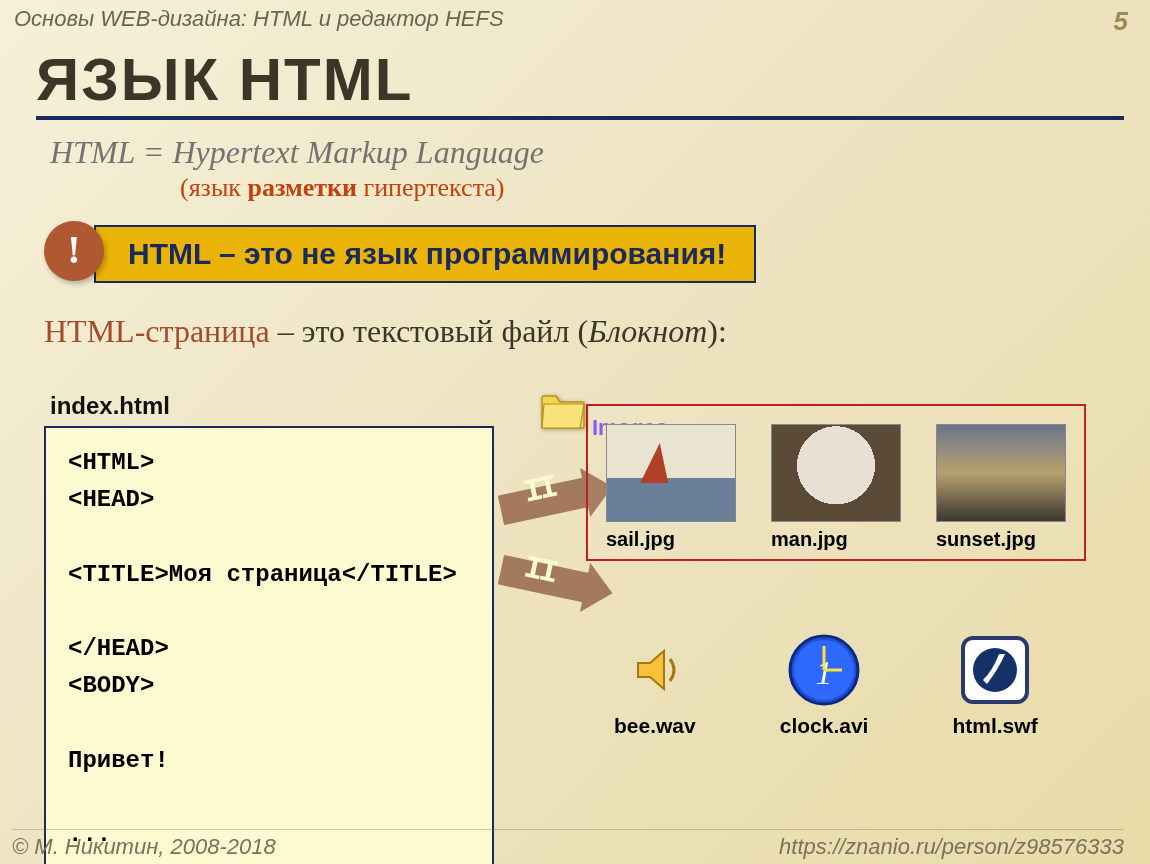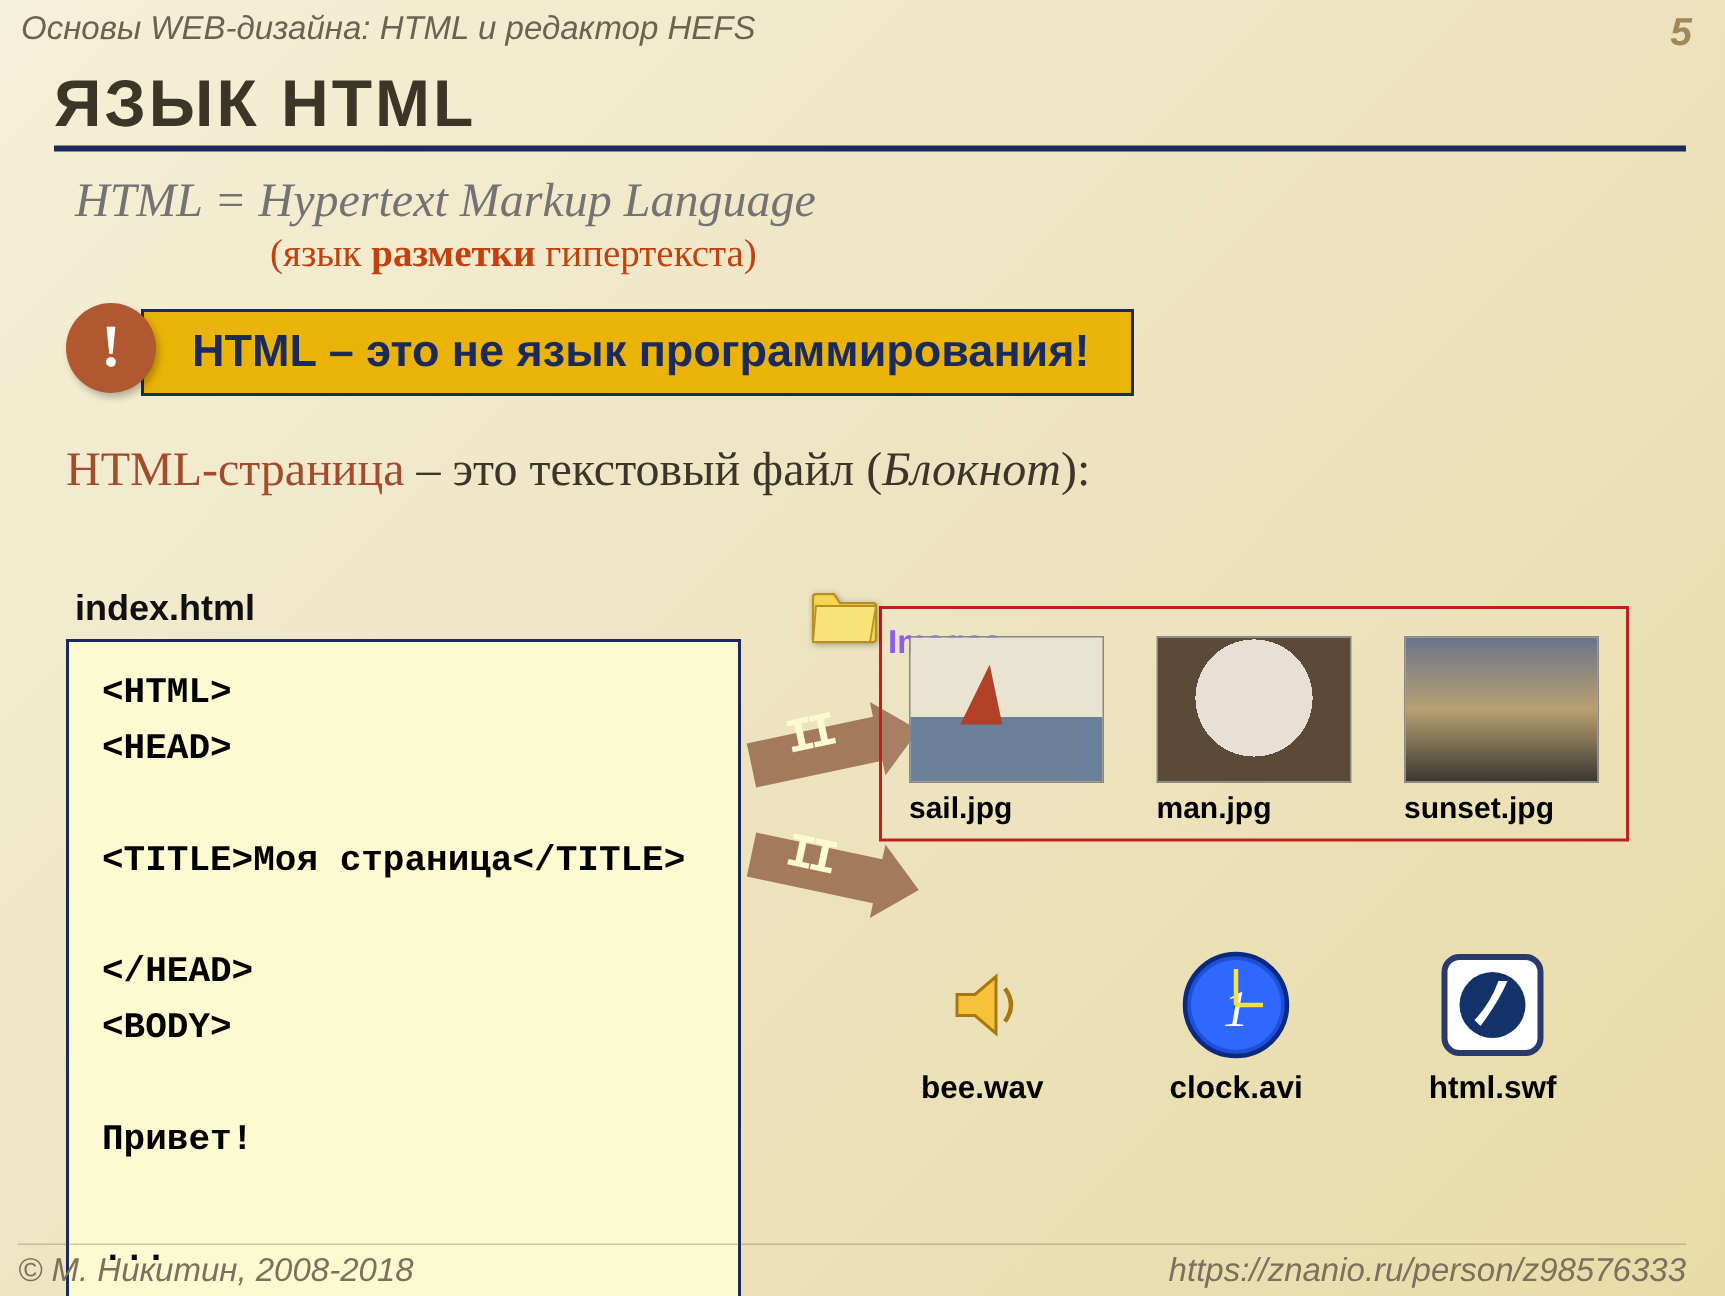--- a/index.html
+++ b/index.html
@@ -20,21 +20,21 @@
     font-family: "Trebuchet MS", Arial, sans-serif;
     color: #6b6352;
     font-size: 22px;
   }
   .page-no { color: #a08858; font-size: 26px; font-weight: bold; }
   .section-title {
     margin: 6px 0 0 36px;
     font-family: Arial, sans-serif;
     font-weight: 900;
     color: #3b3628;
-    font-size: 44px;
+    font-size: 60px;
     letter-spacing: 2px;
   }
   .rule {
     height: 4px;
     margin: 2px 26px 8px 36px;
     background: #1a2a5c;
   }
   .def1 { margin: 14px 0 0 50px; color: #737373; font-style: italic; font-size: 32px; }
   .def2 { margin: 2px 0 0 180px; color: #c2410c; font-size: 26px; }
   .def2 b { font-weight: bold; }

